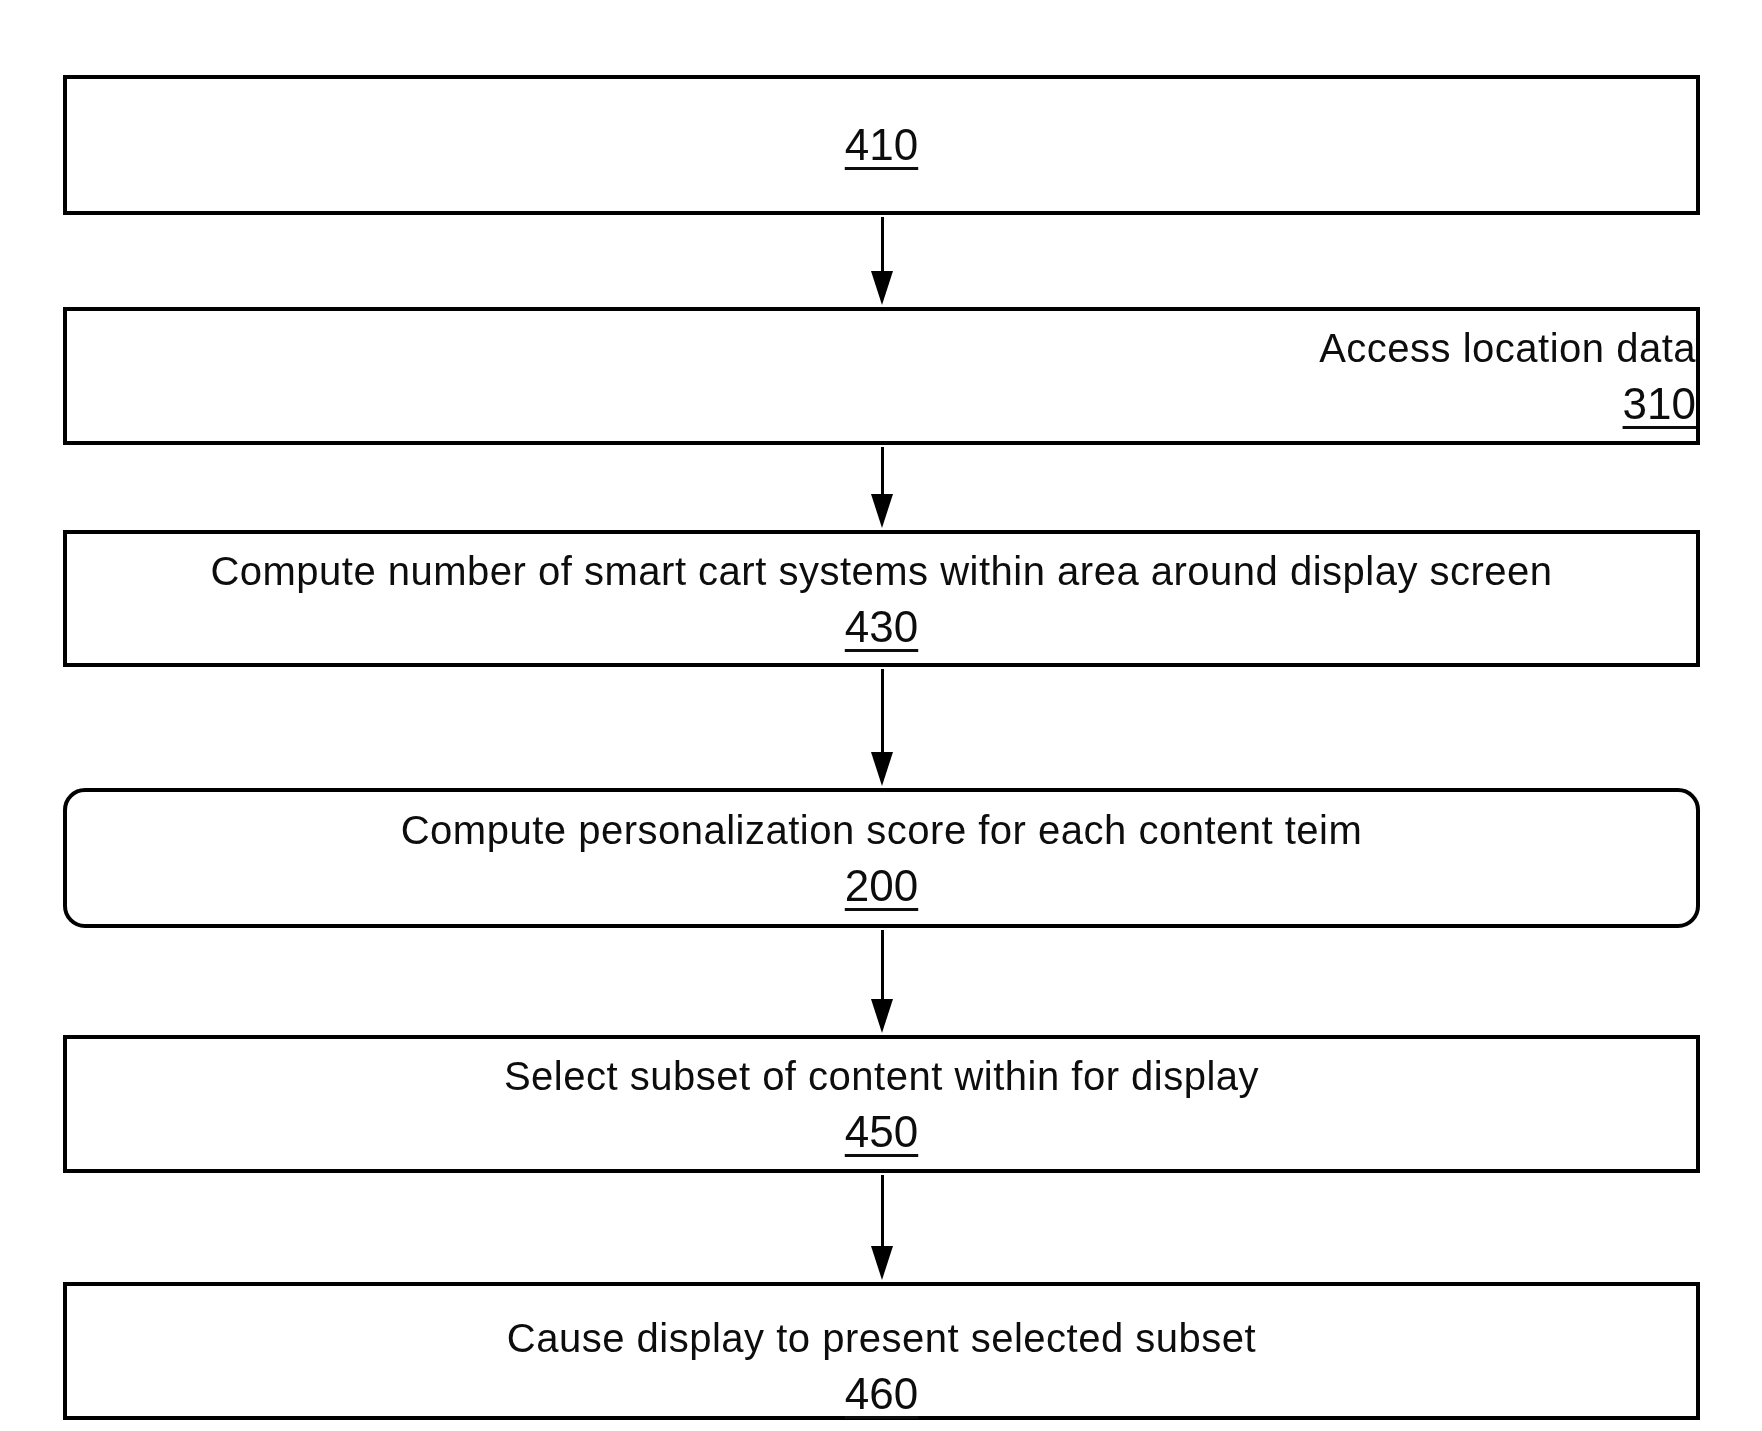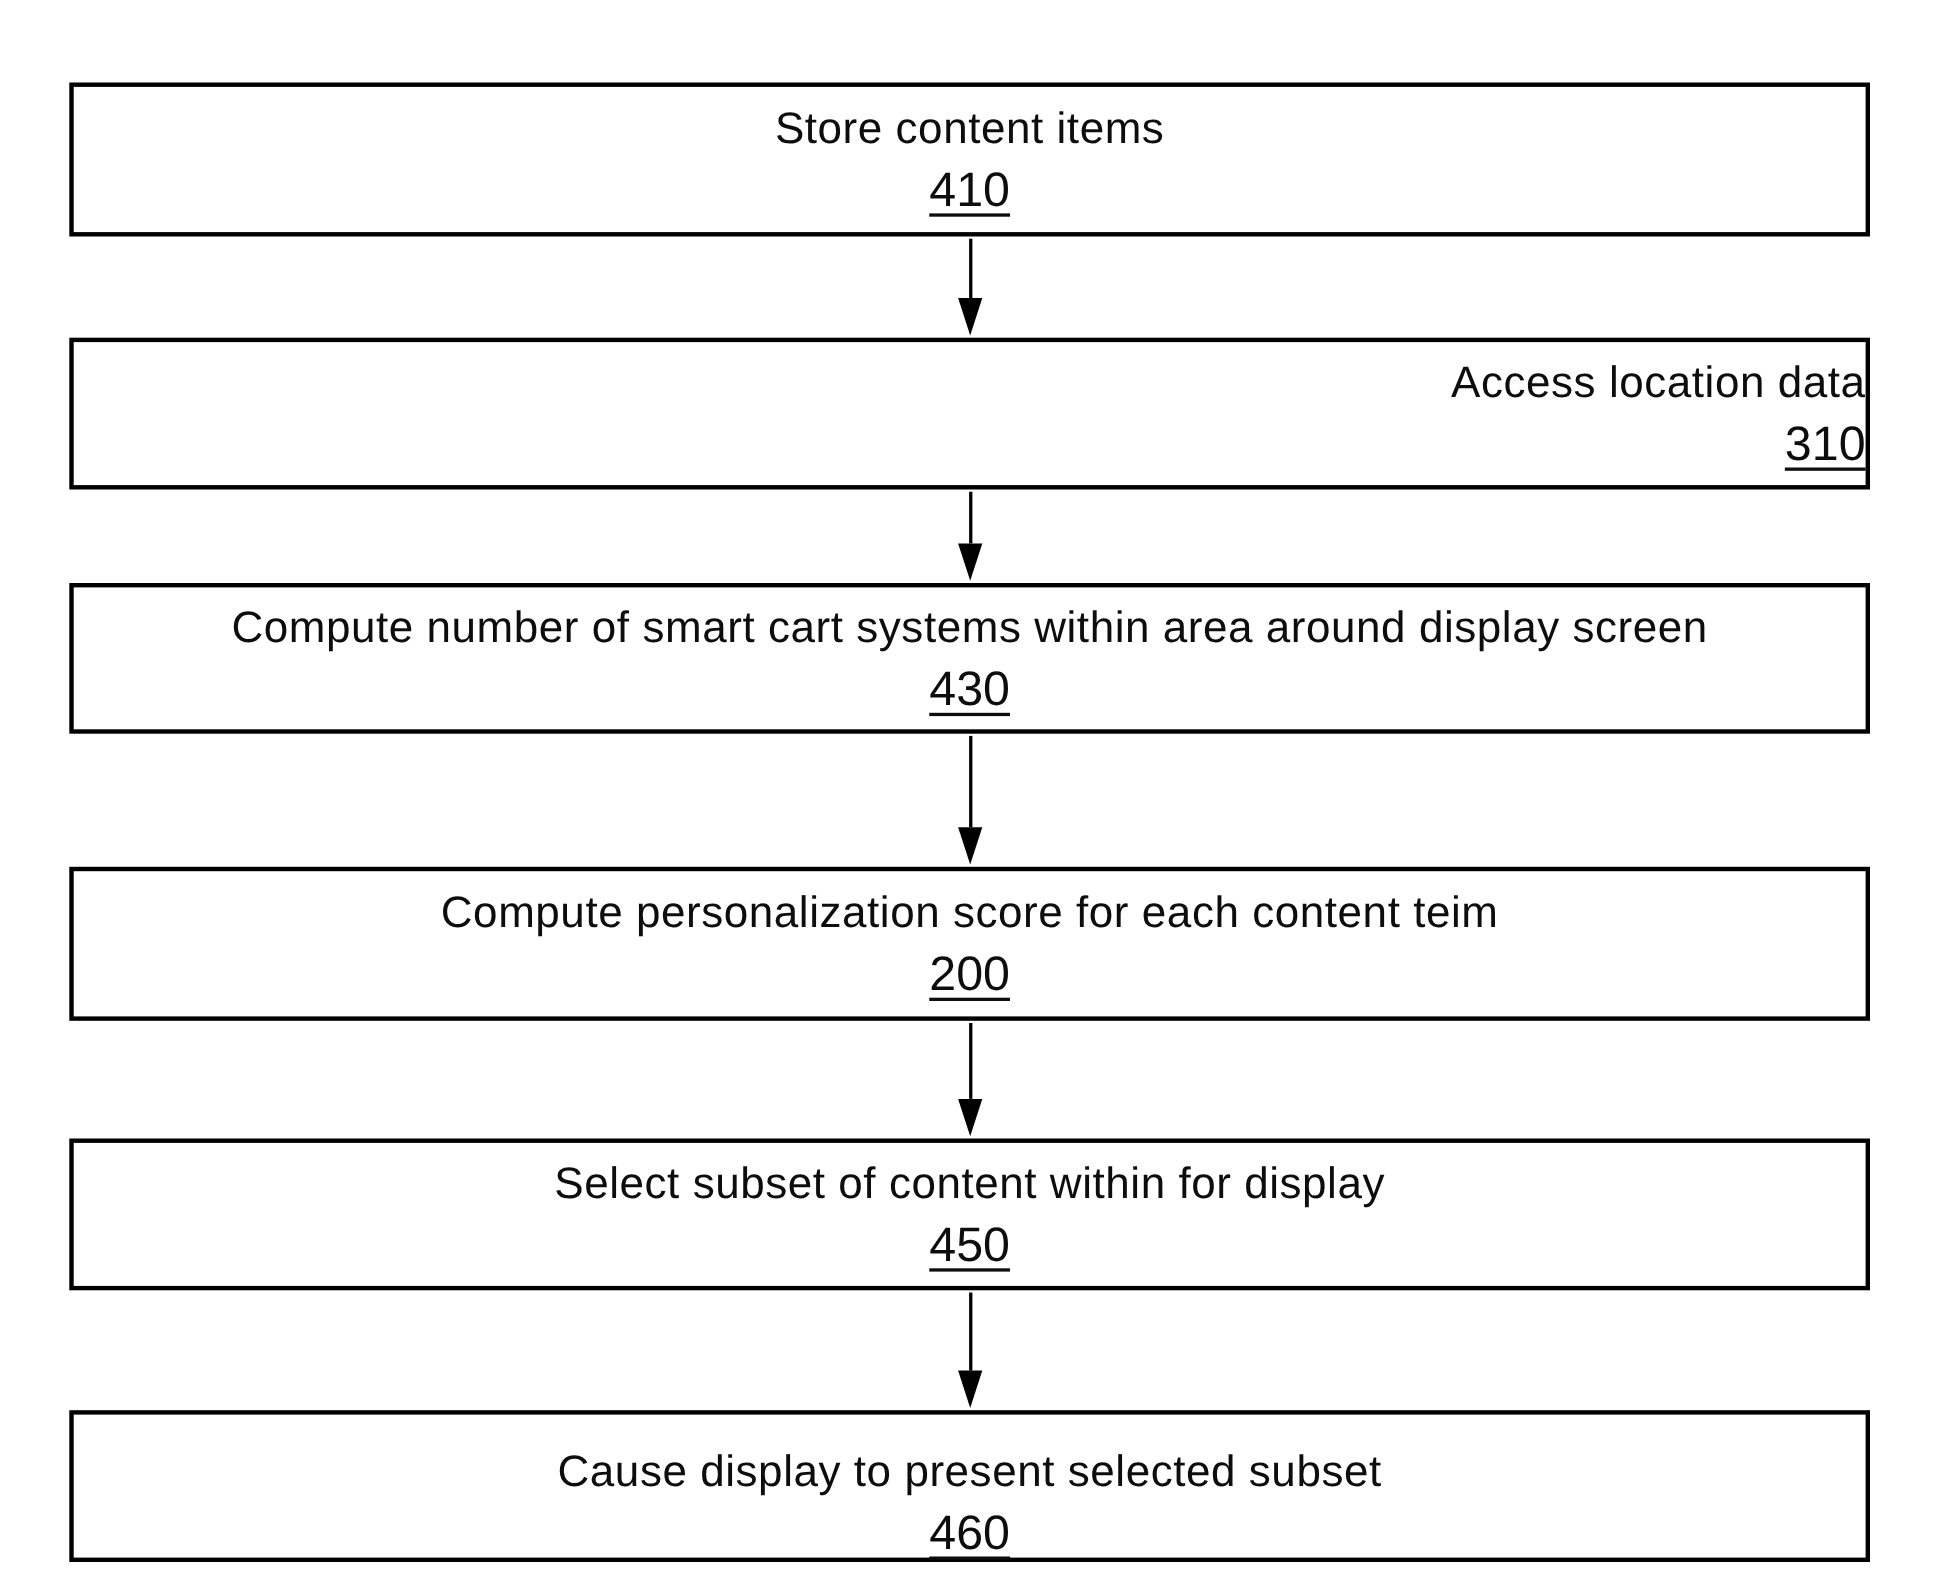--- a/index.html
+++ b/index.html
@@ -40,21 +40,21 @@
     font-size: 44px;
     line-height: 1.0;
     text-decoration: underline;
     text-underline-offset: 7px;
     text-decoration-thickness: 3px;
   }
   
   .box-1 { top: 75px;   height: 140px; }
   .box-2 { top: 307px;  height: 138px; align-items: flex-end; }
   .box-3 { top: 530px;  height: 137px; text-align: center; }
-  .box-4 { top: 788px;  height: 140px; }
+  .box-4 { top: 788px;  height: 140px; border-radius: 22px; }
   .box-5 { top: 1035px; height: 138px; }
   .box-6 { top: 1282px; height: 138px; justify-content: flex-end; }
 
   
   .arrow {
     position: absolute;
     left: 870px;           
     width: 24px;
     display: flex;
     flex-direction: column;
@@ -78,21 +78,20 @@
   .arrow-3 { top: 669px;  height: 117px; }
   .arrow-4 { top: 930px;  height: 103px; }
   .arrow-5 { top: 1175px; height: 105px; }
 </style>
 </head>
 <body>
 
 <div class="figure-canvas">
 
   <div class="step-box box-1">
-    <div class="step-label">Store content items</div>
     <div class="step-ref">410</div>
   </div>
 
   <div class="arrow arrow-1">
     <div class="arrow-line"></div>
     <div class="arrow-head"></div>
   </div>
 
   <div class="step-box box-2">
     <div class="step-label">Access location data</div>

